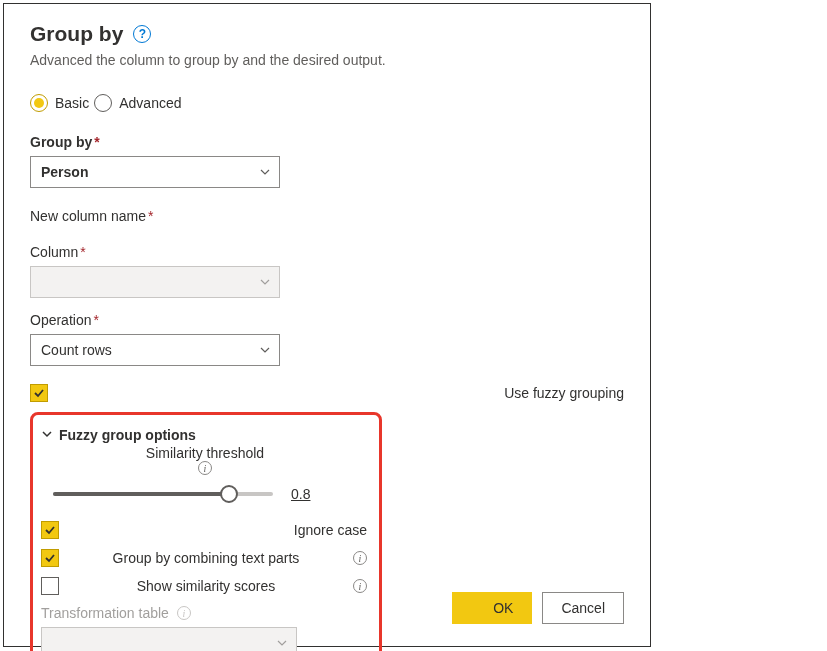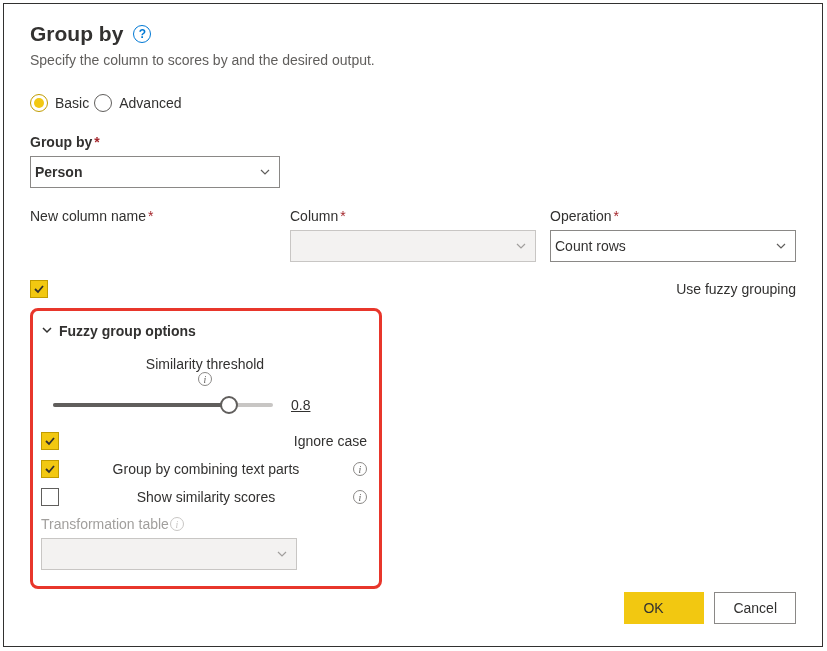--- a/index.html
+++ b/index.html
@@ -9,21 +9,21 @@
     font-size: 14px;
     color: #323130;
     background: #fff;
     width: 827px;
     height: 651px;
   }
   .dialog {
     border: 1px solid #323130;
     margin: 3px;
     padding: 18px 26px 22px 26px;
-    width: 820px;
+    width: 648px;
     height: 644px;
     position: relative;
   }
   .dlg-head { display: flex; align-items: center; gap: 10px; margin-bottom: 6px; }
   .dlg-title { font-size: 21px; font-weight: 600; }
   .help-icon {
     width: 18px; height: 18px; border: 1.5px solid #0078d4; border-radius: 50%;
     display: inline-flex; align-items: center; justify-content: center;
     color: #0078d4; font-size: 12px; font-weight: 600;
   }
@@ -38,48 +38,48 @@
   }
   .radio.selected .dot { border-color: #c19c00; }
   .radio.selected .dot::after {
     content: ""; width: 10px; height: 10px; border-radius: 50%; background: #f2c811;
   }
   .field { display: flex; flex-direction: column; }
   .field-label { font-size: 14px; margin-bottom: 6px; }
   .req { color: #a4262c; margin-left: 2px; }
   .select, .text-input {
     height: 32px; border: 1px solid #8a8886; background: #fff;
-    display: flex; align-items: center; padding: 0 4px; font-size: 14px;
+    display: flex; align-items: center; padding: 0 10px; font-size: 14px;
     color: #323130; position: relative;
   }
   .select .chev {
     position: absolute; right: 8px; top: 50%; transform: translateY(-50%);
   }
   .select.disabled { background: #f3f2f1; border-color: #c8c6c4; color: #a19f9d; }
   .chev svg { display: block; }
-  .row2 { display: flex; gap: 14px; margin-top: 20px; margin-bottom: 18px; }
+  .row2 { display: flex; gap: 14px; margin-top: 20px; margin-bottom: 18px; flex-direction: column; }
   .row2 .field { width: 250px; }
   .row2 .field.col3 { width: 250px; }
   .checkbox-row { display: flex; align-items: center; gap: 8px; margin-bottom: 10px; justify-content: space-between; }
   .cb {
     width: 18px; height: 18px; border: 1px solid #605e5c; background: #fff;
     display: inline-flex; align-items: center; justify-content: center;
   }
   .cb.checked { background: #f2c811; border-color: #c19c00; }
   .cb.checked svg { display: block; }
   .cb svg { display: none; }
   .highlight-box {
     border: 3px solid #e8362b; border-radius: 8px;
     padding: 12px 12px 16px 8px;
     margin-top: 6px;
     width: 352px;
   }
   .expand-head {
     display: flex; align-items: center; gap: 6px; font-weight: 600;
-    margin-bottom: 17px; cursor: pointer;
+    margin-bottom: 2px; cursor: pointer;
   }
   .sim-label { display: flex; align-items: center; margin-bottom: 10px; margin-left: 2px; flex-direction: column; }
   .info-icon {
     width: 14px; height: 14px; border: 1px solid #8a8886; border-radius: 50%;
     display: inline-flex; align-items: center; justify-content: center;
     font-size: 10px; color: #605e5c; font-style: italic; font-family: Georgia, serif;
   }
   .slider-row { display: flex; align-items: center; gap: 18px; margin-bottom: 18px; margin-left: 12px; }
   .slider {
     position: relative; width: 220px; height: 18px;
@@ -93,47 +93,47 @@
     background: #605e5c; transform: translateY(-50%); border-radius: 2px;
     width: 80%;
   }
   .slider .thumb {
     position: absolute; top: 50%; left: 80%;
     width: 18px; height: 18px; border-radius: 50%;
     background: #fff; border: 2px solid #605e5c;
     transform: translate(-50%, -50%);
   }
   .slider-val { font-size: 14px; text-decoration: underline; }
-  .trans-label { color: #a19f9d; margin-top: 10px; display: flex; align-items: center; gap: 1px; }
+  .trans-label { color: #a19f9d; margin-top: 10px; display: flex; align-items: center; gap: 8px; }
   .trans-label .info-icon { border-color: #c8c6c4; color: #c8c6c4; }
   .select.trans { width: 256px; margin-top: 6px; }
   .footer {
     position: absolute; right: 26px; bottom: 22px;
     display: flex; gap: 10px;
   }
   .btn {
     height: 32px; min-width: 80px; padding: 7px 18px;
     border: 1px solid #8a8886; background: #fff; font-size: 14px;
-    display: inline-flex; align-items: center; justify-content: flex-start;
+    display: inline-flex; align-items: center; justify-content: flex-end;
     cursor: pointer;
   }
   .btn.primary { background: #f2c811; border-color: #f2c811; }
   .groupby-field { width: 250px; font-weight: bold; }
 </style>
 </head>
 <body>
 
 <div class="dialog">
 
   <div class="dlg-head">
     <div class="dlg-title">Group by</div>
     <span class="help-icon">?</span>
   </div>
 
-  <div class="desc">Specify the column to scores by and the desired output.</div>
+  <div class="desc">Advanced the column to group by and the desired output.</div>
 
   <div class="radio-row">
     <label class="radio selected">
       <span class="dot"></span>
       <span>Basic</span>
     </label>
     <label class="radio">
       <span class="dot"></span>
       <span>Advanced</span>
     </label>

